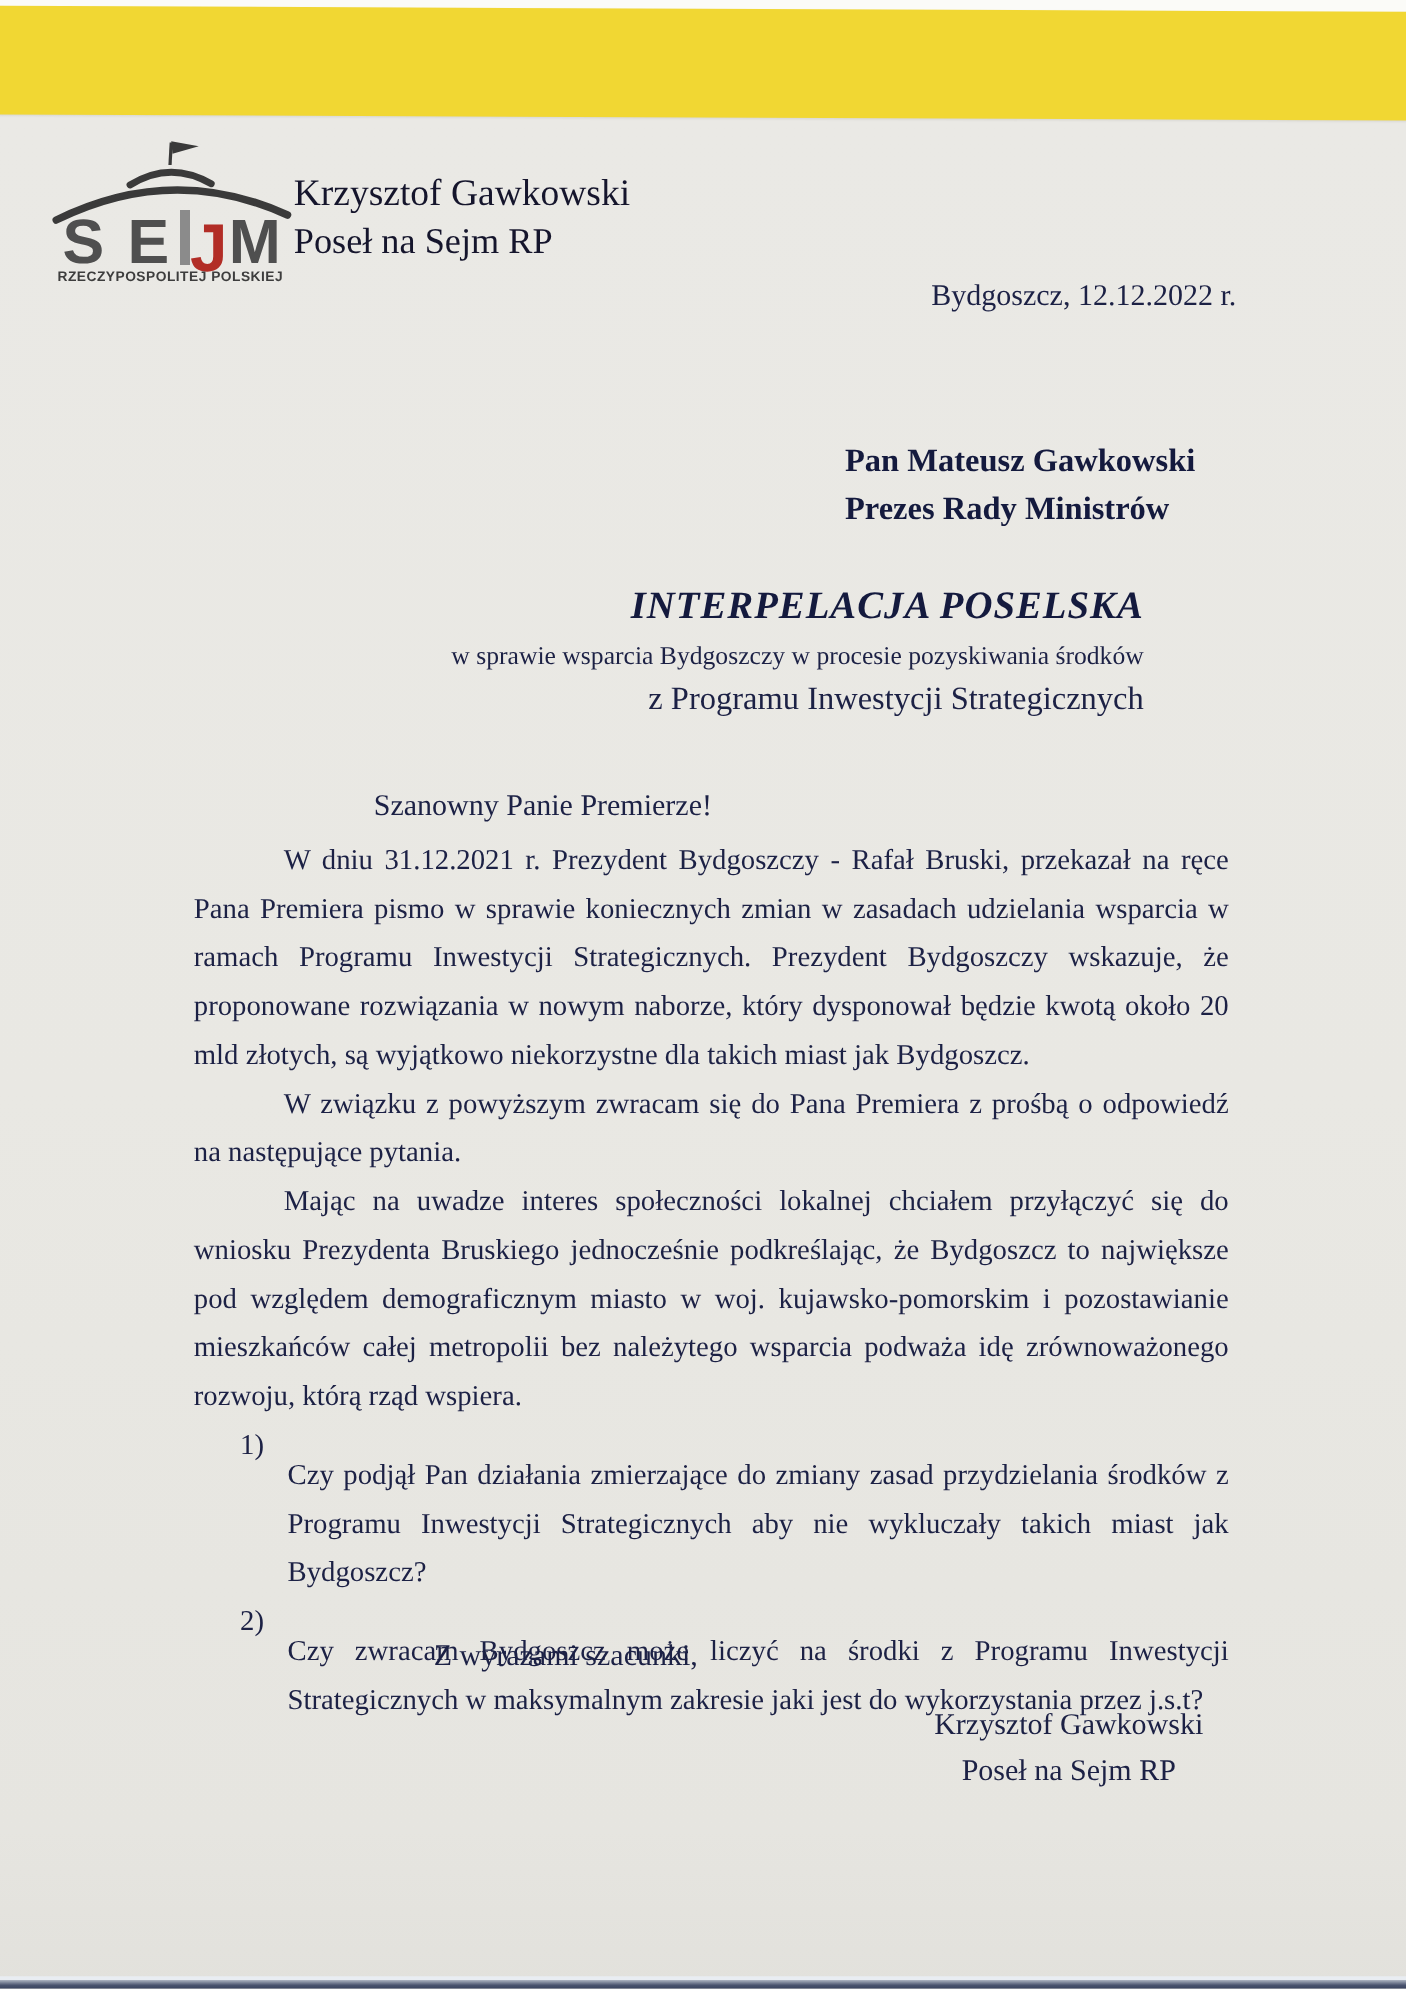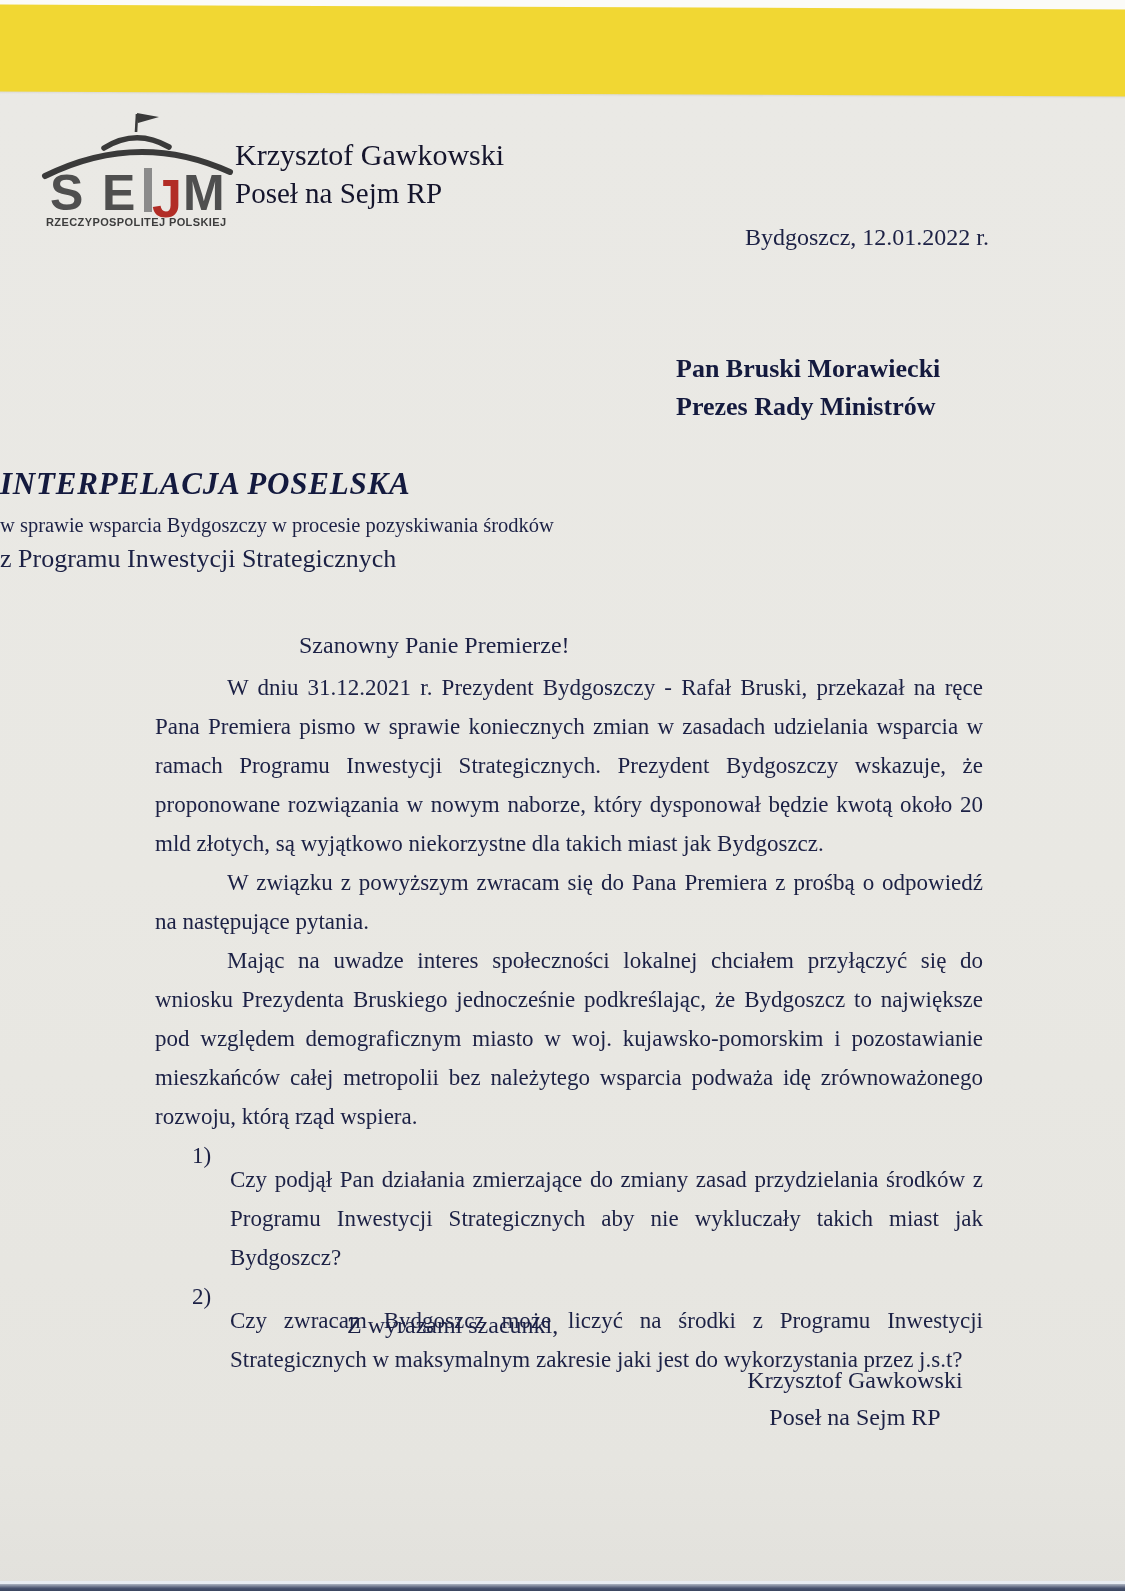--- a/index.html
+++ b/index.html
@@ -26,21 +26,21 @@
     position:absolute;left:46px;top:216px;width:180px;
     font-family:"Liberation Sans", sans-serif;
     font-size:11px;font-weight:bold;letter-spacing:0.4px;
     color:#3d3d3d;white-space:nowrap;
   }
   .sender{position:absolute;left:235px;top:136px;line-height:38px;color:#15152c;}
   .sender .name{font-size:30px;}
   .sender .role{font-size:29px;}
   .dateline{position:absolute;left:745px;top:224px;font-size:24px;color:#1c2145;}
   .recipient{position:absolute;left:676px;top:350px;font-size:26px;font-weight:bold;line-height:38px;color:#141a3e;}
-  .title-block{position:absolute;left:0;top:466px;width:915px;text-align:left;color:#141a3e;}
+  .title-block{position:absolute;left:0;top:466px;width:915px;text-align:right;color:#141a3e;}
   .title-block .heading{font-size:31px;font-weight:bold;font-style:italic;letter-spacing:0.8px;}
   .title-block .sub1{margin-top:12px;font-size:20.5px;color:#1c2145;}
   .title-block .sub2{margin-top:7px;font-size:26px;color:#1c2145;}
   .salutation{position:absolute;left:299px;top:632px;font-size:24px;color:#1c2145;}
   .body-text{
     position:absolute;left:155px;top:668px;width:828px;
     font-size:23px;line-height:39px;
     text-align:justify;color:#1c2145;
   }
   .body-text p{margin:0;text-indent:72px;}
@@ -82,24 +82,24 @@
       <text x="143" y="104" font-family="Liberation Sans, sans-serif" font-weight="bold" font-size="50" fill="#4f4f4f">M</text>
     </svg>
   </div>
   <div class="logo-sub">RZECZYPOSPOLITEJ POLSKIEJ</div>
 
   <div class="sender">
     <div class="name">Krzysztof Gawkowski</div>
     <div class="role">Poseł na Sejm RP</div>
   </div>
 
-  <div class="dateline">Bydgoszcz, 12.01.2022 r.</div>
+  <div class="dateline">Bydgoszcz, 12.12.2022 r.</div>
 
   <div class="recipient">
-    <div>Pan Bruski Morawiecki</div>
+    <div>Pan Mateusz Gawkowski</div>
     <div>Prezes Rady Ministrów</div>
   </div>
 
   <div class="title-block">
     <div class="heading">INTERPELACJA POSELSKA</div>
     <div class="sub1">w sprawie wsparcia Bydgoszczy w procesie pozyskiwania środków</div>
     <div class="sub2">z Programu Inwestycji Strategicznych</div>
   </div>
 
   <div class="salutation">Szanowny Panie Premierze!</div>

